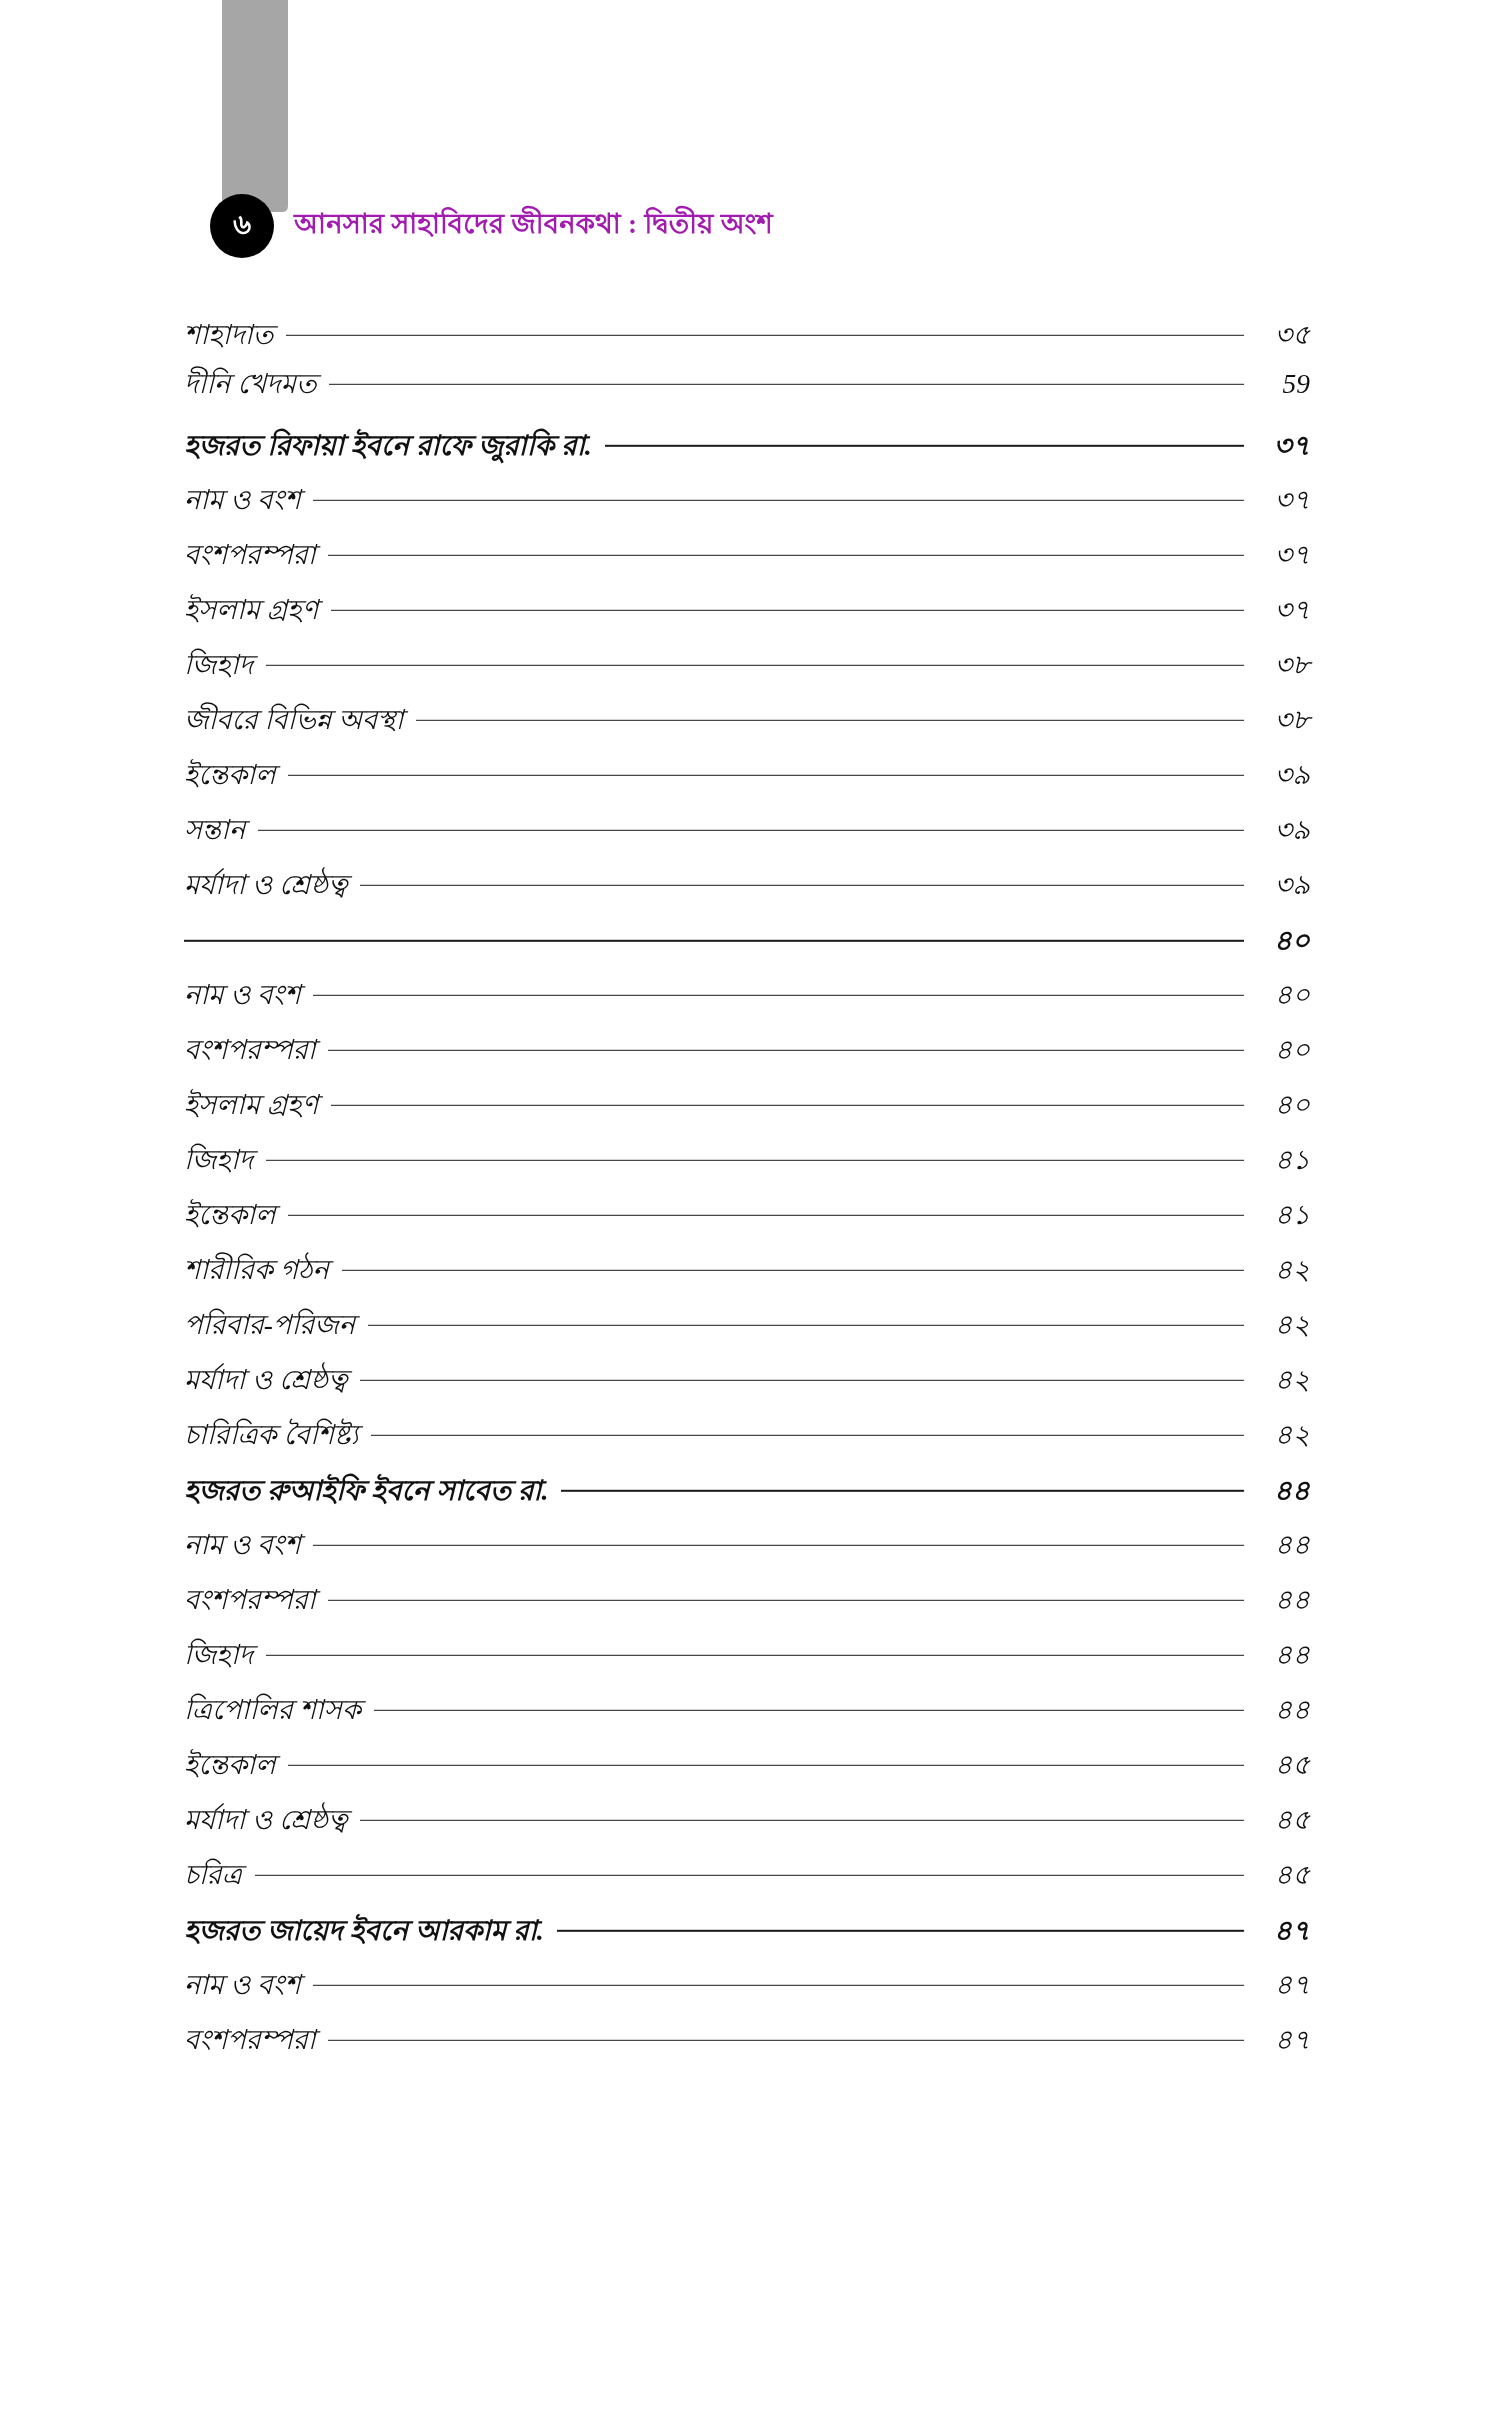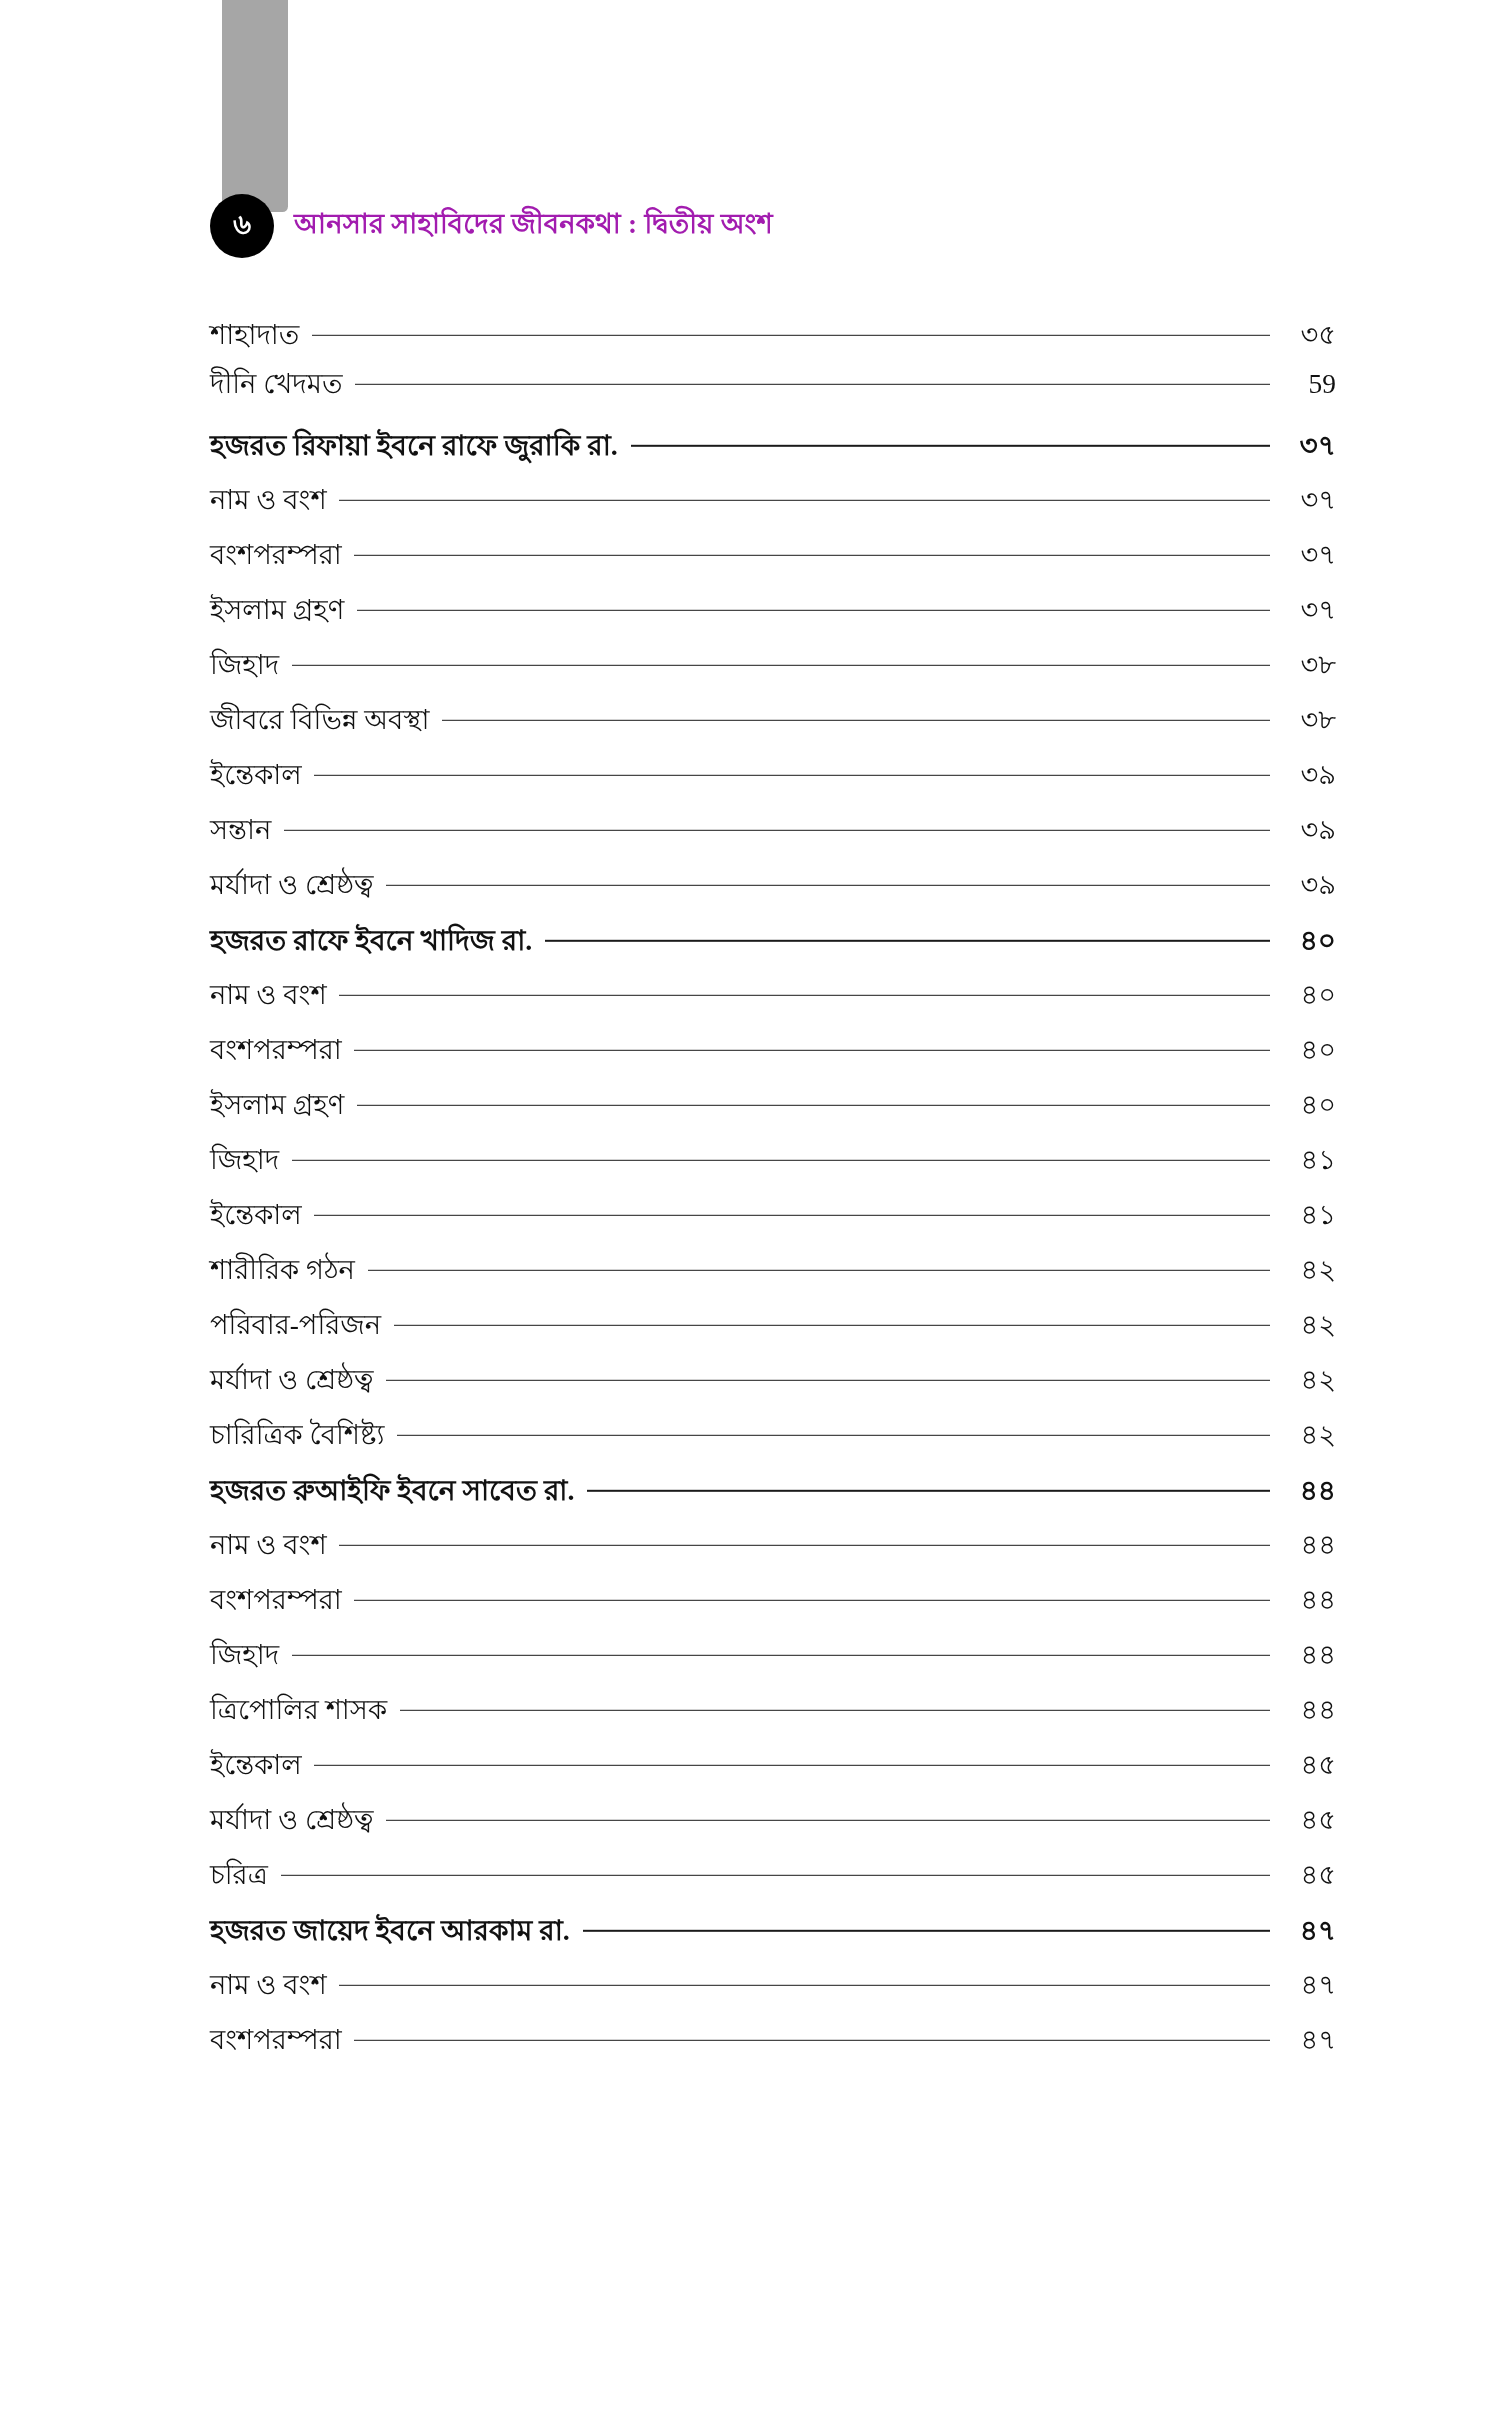--- a/index.html
+++ b/index.html
@@ -53,23 +53,24 @@
   .header-title {
     font-size: 27.4px;
     font-weight: bold;
     color: #a21caf;
     letter-spacing: 0.2px;
     font-family: "Liberation Serif", serif;
     white-space: nowrap;
   }
   .toc {
     position: absolute;
-    left: 210px;
+    left: 184px;
     top: 294px;
     width: 1126px;
+    font-style: italic;
   }
   .toc-row {
     display: flex;
     align-items: baseline;
     height: 55px;
     width: 100%;
   }
   .toc-label {
     font-size: 27.4px;
     color: #111111;
@@ -164,21 +165,20 @@
         <span class="toc-label">সন্তান</span>
         <span class="leader"></span>
         <span class="toc-page">৩৯</span>
       </div>
       <div class="toc-row">
         <span class="toc-label">মর্যাদা ও শ্রেষ্ঠত্ব</span>
         <span class="leader"></span>
         <span class="toc-page">৩৯</span>
       </div>
       <div class="toc-row bold">
-        <span class="toc-label">হজরত রাফে ইবনে খাদিজ রা.</span>
         <span class="leader"></span>
         <span class="toc-page">৪০</span>
       </div>
       <div class="toc-row">
         <span class="toc-label">নাম ও বংশ</span>
         <span class="leader"></span>
         <span class="toc-page">৪০</span>
       </div>
       <div class="toc-row">
         <span class="toc-label">বংশপরম্পরা</span>

